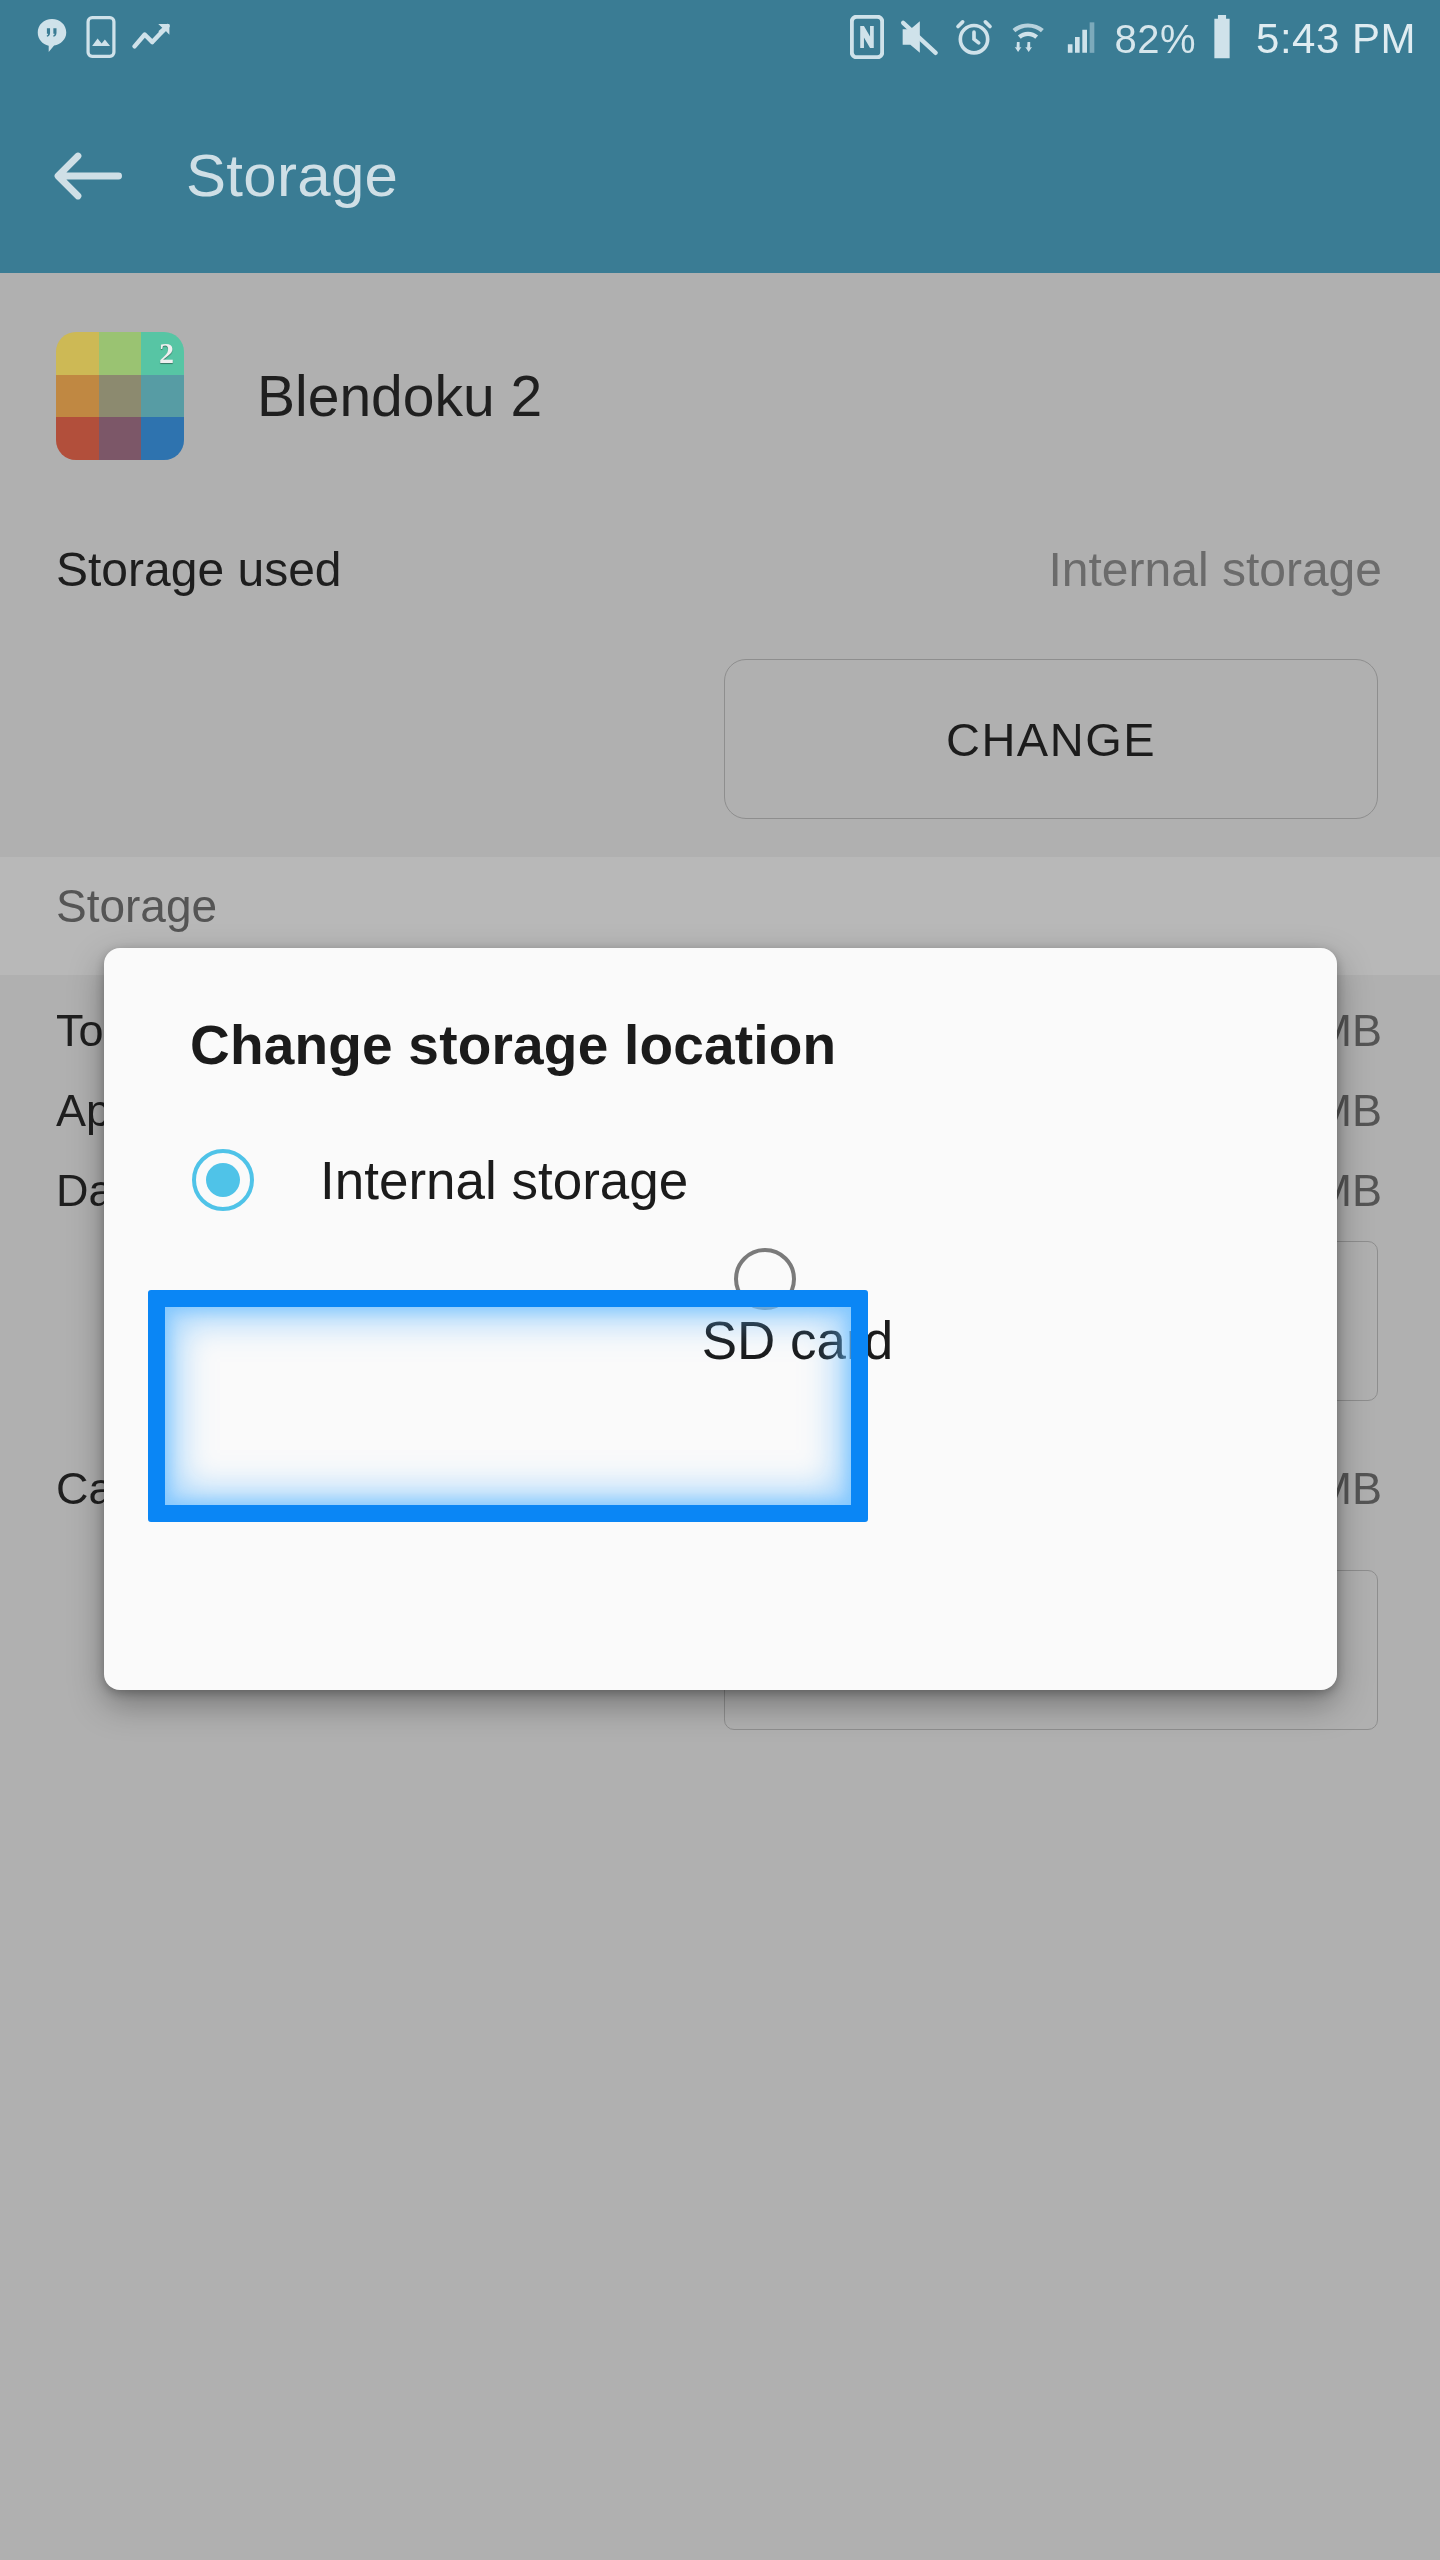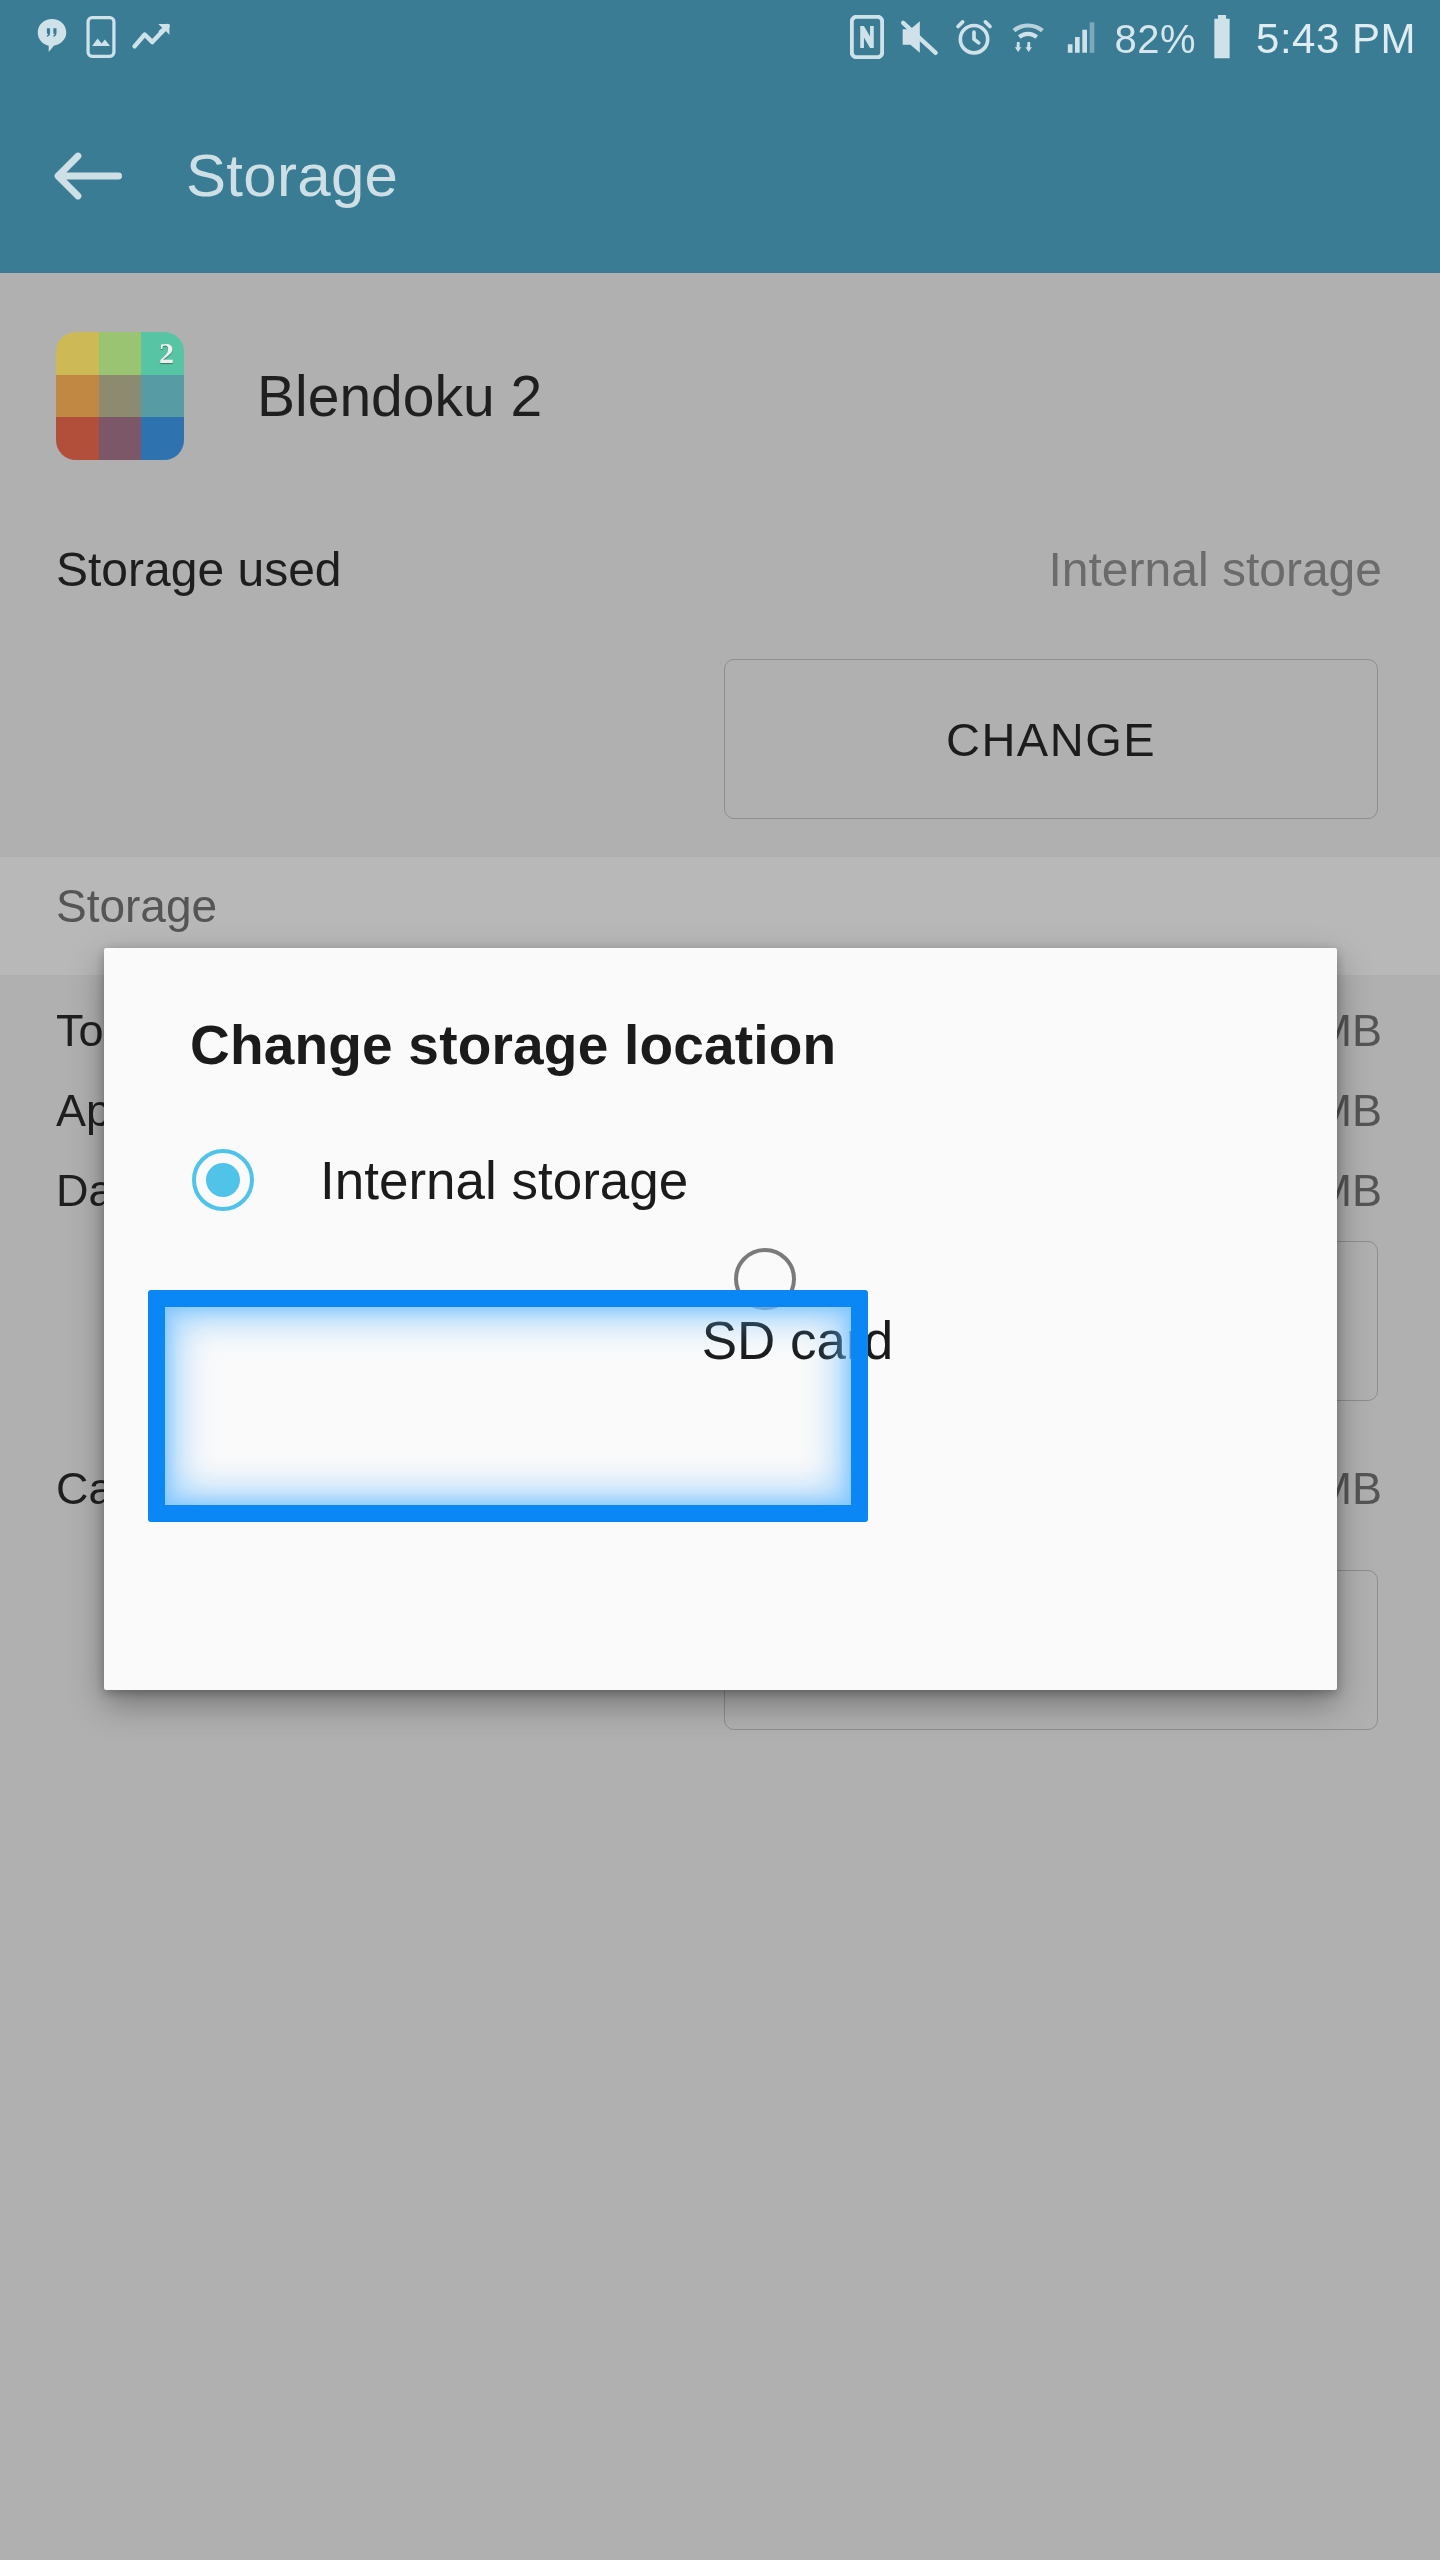--- a/index.html
+++ b/index.html
@@ -158,21 +158,21 @@
   .su-value { font-size: 48px; color: #6b6b6b; }
 
   
   .change-btn {
     position: absolute;
     top: 386px;
     left: 724px;
     width: 654px;
     height: 160px;
     border: 1.5px solid #8e8e8e;
-    border-radius: 10px;
+    border-radius: 22px;
     background: transparent;
     display: flex;
     align-items: center;
     justify-content: center;
     font-size: 47px;
     letter-spacing: 1.5px;
     color: #1c1c1c;
     font-family: "Liberation Sans", sans-serif;
   }
 
@@ -262,21 +262,21 @@
   }
 
   
   .dialog {
     position: absolute;
     left: 104px;
     top: 948px;
     width: 1233px;
     height: 742px;
     background: #fafafa;
-    border-radius: 2px;
+    border-radius: 16px;
     box-shadow: 0 14px 34px rgba(0,0,0,0.34), 0 3px 10px rgba(0,0,0,0.24);
   }
   .dialog-title {
     position: absolute;
     left: 86px;
     top: 65px;
     font-size: 55px;
     font-weight: 700;
     color: #1b1b1b;
     letter-spacing: 0.2px;

